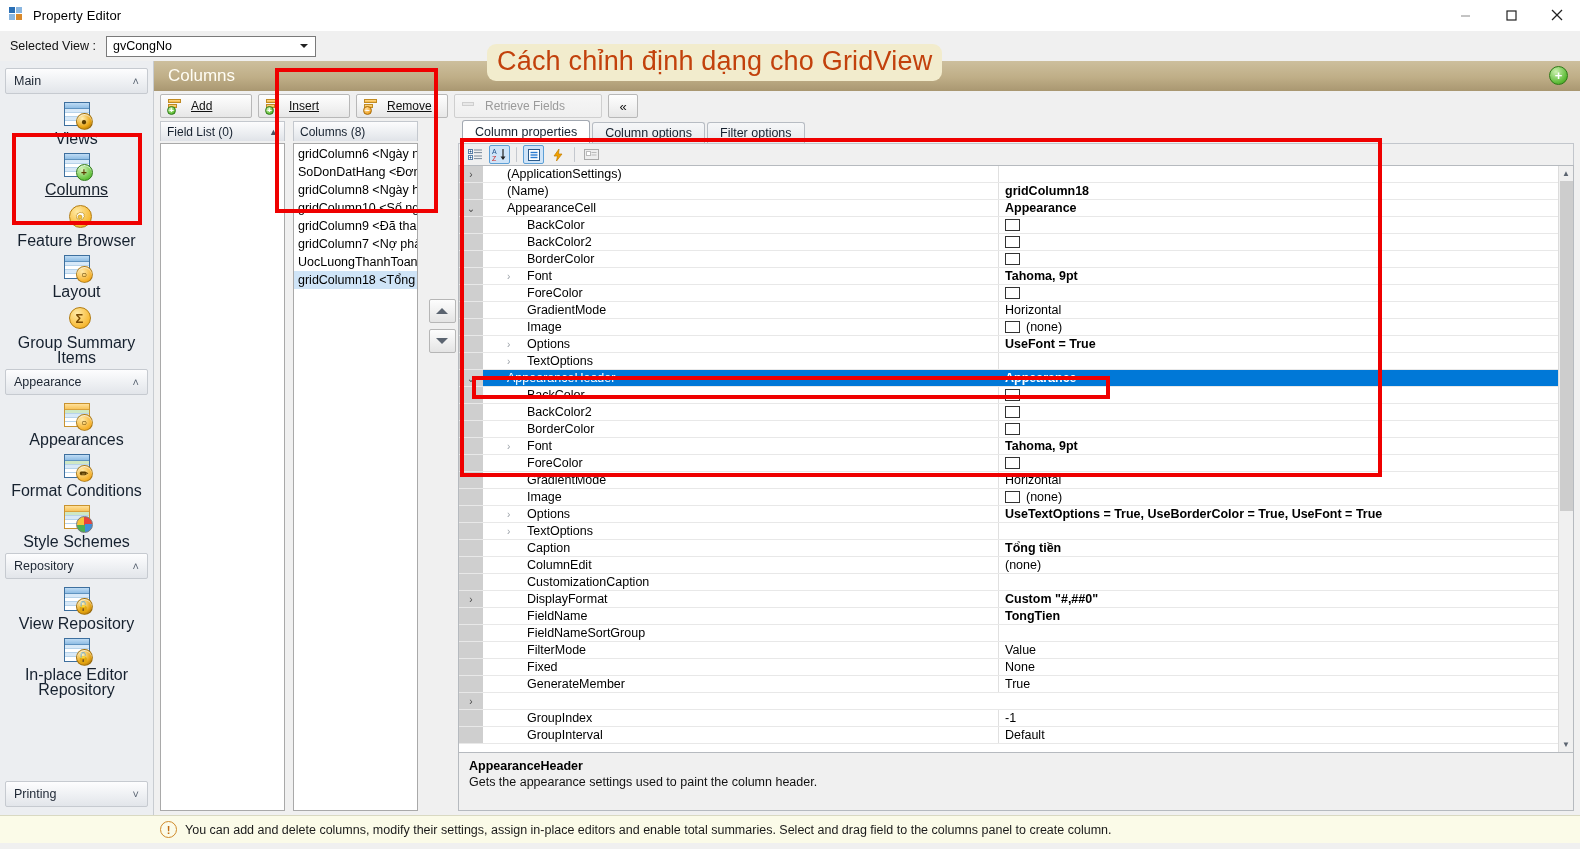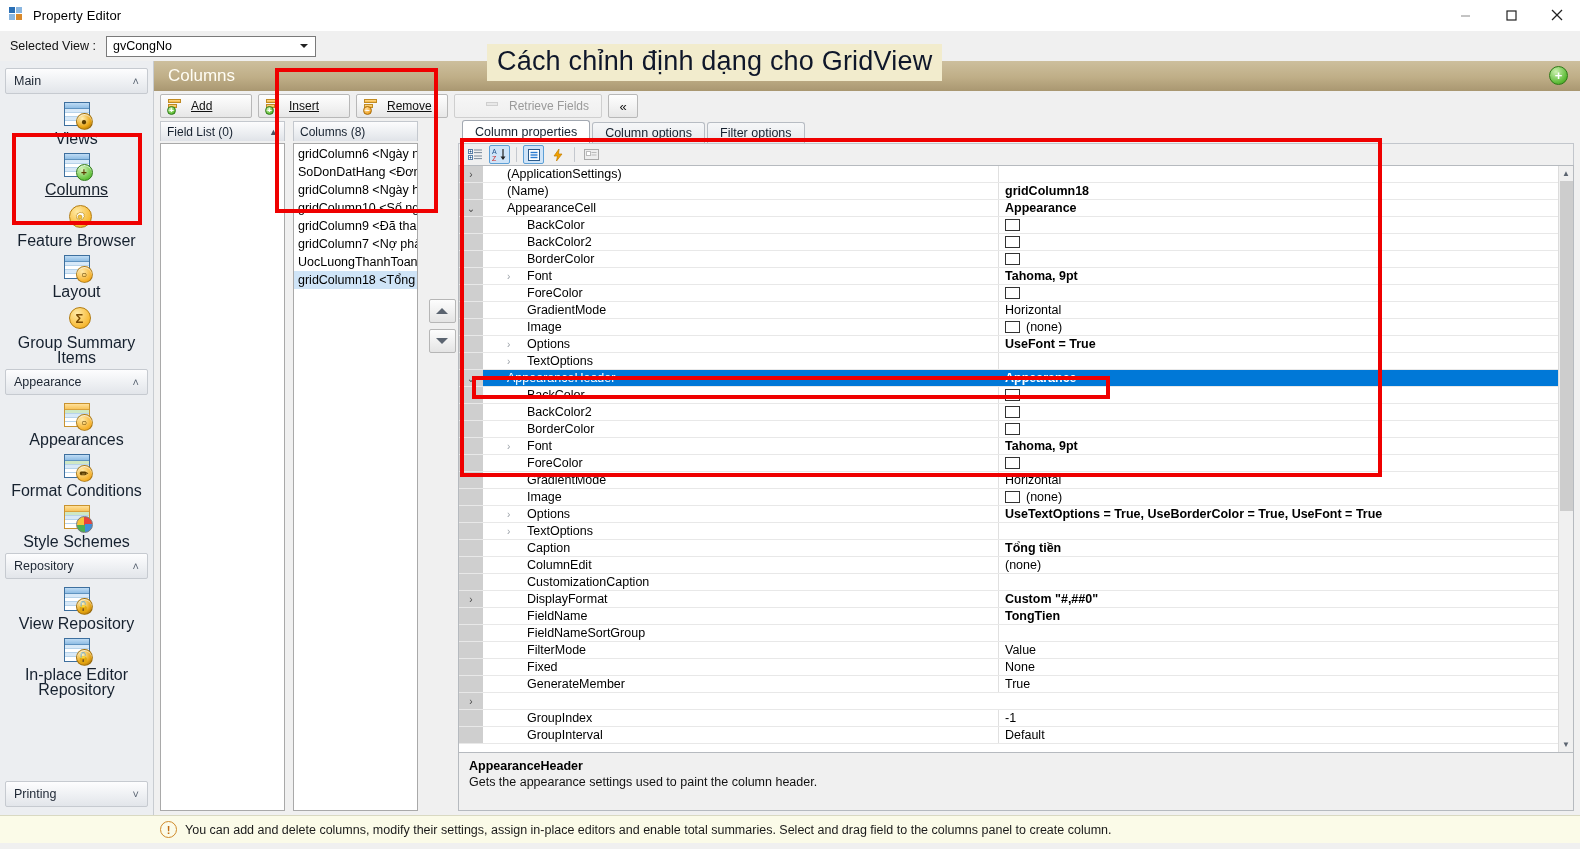--- a/index.html
+++ b/index.html
@@ -201,21 +201,21 @@
   .tbtn {
     height: 24px;
     min-width: 92px;
     background: linear-gradient(#fefefe,#f3f3f3 50%,#e7e7e7);
     border: 1px solid #b8b8b8;
     border-radius: 2px;
     display:flex; align-items:center; gap: 8px;
     padding: 0 12px 0 7px;
     font-size: 12px; color:#111;
   }
-  .tbtn.wide { min-width: 148px; justify-content: flex-end; }
+  .tbtn.wide { min-width: 148px; }
   .tbtn.dis { color: #9a9a9a; background: linear-gradient(#f6f6f6,#efefef); border-color:#cfcfcf; }
   .tbtn .micon { width: 15px; height: 14px; position: relative; flex: 0 0 auto; }
   .micon .bar { position:absolute; left:0; height:4px; border:1px solid #c08a22; background:linear-gradient(#ffd88a,#f4b73f); }
   .micon .bdg { position:absolute; left:-1px; bottom:-2px; width:9px;height:9px;border-radius:50%;
                 background: radial-gradient(circle at 35% 30%, #d8f5bf, #5fbe34 70%, #39901c); border:1px solid #2f7a19;
                 color:#fff; font-size:8px; line-height:7px; text-align:center; font-weight:bold;}
   .micon .bdg.orange { background: radial-gradient(circle at 35% 30%, #ffe1a6, #f0a52a 70%, #c8800f); border-color:#a96c08; }
   .tbtn.collapse { min-width: 30px; width: 30px; justify-content:center; padding:0; font-size: 13px; }
 
   .panes { flex: 1; display: flex; min-height: 0; padding: 0 6px 4px 6px; gap: 0px; }
@@ -1098,14 +1098,14 @@
     <div class="redbox" style="left:460px; top:138px; width:922px; height:339px;"></div>
 
     <div class="redbox" style="left:472px; top:376px; width:638px; height:23px;"></div>
   </div>
 
   <div class="statusbar">
     <span class="sicon">!</span>
     <span>You can add and delete columns, modify their settings, assign in-place editors and enable total summaries. Select and drag field to the columns panel to create column.</span>
   </div>
   <div class="bottomstrip"></div>
-<div class="overlay-title" style="color: #0f172a; background: rgb(242, 236, 205);">Cách chỉnh định dạng cho GridView</div>
+<div class="overlay-title" style="color: #c2410c; background: rgb(242, 236, 205); border-radius: 9px;">Cách chỉnh định dạng cho GridView</div>
   </div>
 
 </body></html>

